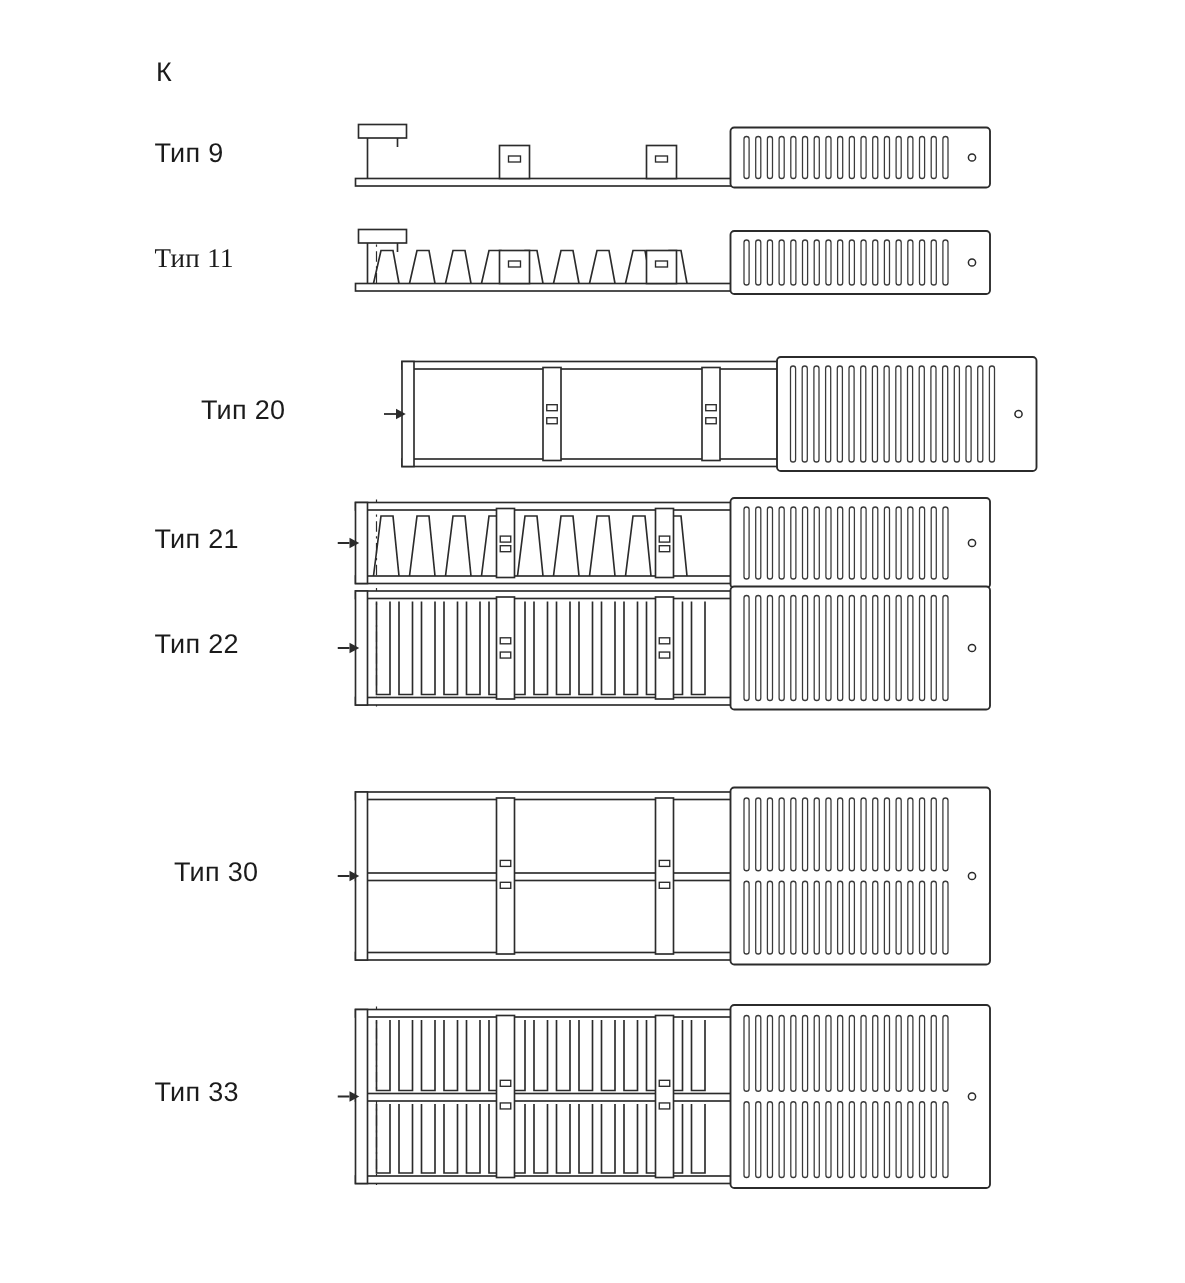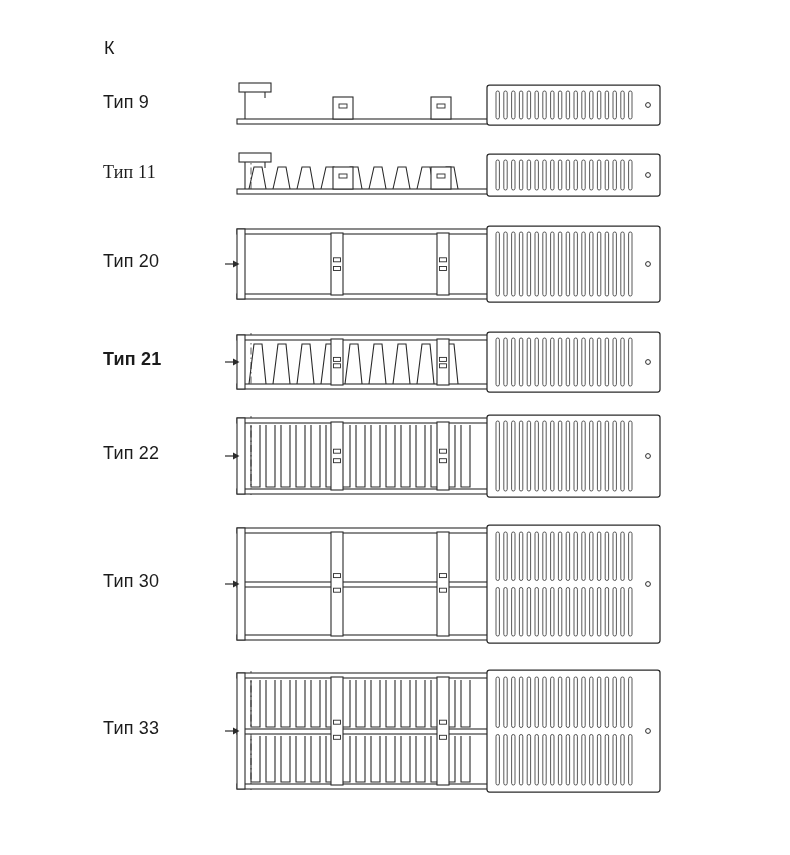--- a/index.html
+++ b/index.html
@@ -100,21 +100,21 @@
             <rect x="364.6" y="9.0" width="3.4" height="30.0" rx="1.7" fill="none" stroke="#3a3a3a" stroke-width="0.85"></rect>
             <rect x="372.4" y="9.0" width="3.4" height="30.0" rx="1.7" fill="none" stroke="#3a3a3a" stroke-width="0.85"></rect>
             <rect x="380.2" y="9.0" width="3.4" height="30.0" rx="1.7" fill="none" stroke="#3a3a3a" stroke-width="0.85"></rect>
             <rect x="388.0" y="9.0" width="3.4" height="30.0" rx="1.7" fill="none" stroke="#3a3a3a" stroke-width="0.85"></rect>
             <rect x="395.8" y="9.0" width="3.4" height="30.0" rx="1.7" fill="none" stroke="#3a3a3a" stroke-width="0.85"></rect>
             <rect x="403.6" y="9.0" width="3.4" height="30.0" rx="1.7" fill="none" stroke="#3a3a3a" stroke-width="0.85"></rect>
             <circle cx="423" cy="24" r="2.4" fill="none" stroke="#2b2b2b" stroke-width="1"></circle>
           </g>
         </svg>
       </div>
-      <div class="rad-row" style="top: 224px; height: 78px;">
+      <div class="rad-row" style="top: 236px; height: 78px; margin-left: 31px;">
         <div class="type-label" style="top: 27px;">Тип 20</div>
         <svg width="440" height="80" viewBox="0 -1 440 80">
           <g>
             <rect x="12" y="4" width="256" height="5" fill="#fff" stroke="#2b2b2b" stroke-width="1.1"></rect>
             <rect x="12" y="69" width="256" height="5" fill="#fff" stroke="#2b2b2b" stroke-width="1.1"></rect>
           </g>
           <g>
             <rect x="106" y="8" width="12" height="62" fill="#fff" stroke="#2b2b2b" stroke-width="1.1"></rect>
             <rect x="108.5" y="32.8" width="7" height="4" fill="none" stroke="#2b2b2b" stroke-width="0.9"></rect>
             <rect x="108.5" y="41.5" width="7" height="4" fill="none" stroke="#2b2b2b" stroke-width="0.9"></rect>
@@ -146,21 +146,21 @@
             <rect x="395.8" y="7.0" width="3.4" height="64.0" rx="1.7" fill="none" stroke="#3a3a3a" stroke-width="0.85"></rect>
             <rect x="403.6" y="7.0" width="3.4" height="64.0" rx="1.7" fill="none" stroke="#3a3a3a" stroke-width="0.85"></rect>
             <circle cx="423" cy="39" r="2.4" fill="none" stroke="#2b2b2b" stroke-width="1"></circle>
           </g>
           <g>
             <line x1="0" y1="39" x2="8" y2="39" stroke="#2b2b2b" stroke-width="1.2"></line>
             <path d="M8,35.5 L14.5,39 L8,42.5 Z" fill="#2b2b2b"></path>
           </g>
         </svg>
       </div>
-      <div class="rad-row" style="top: 330px; height: 62px; font-weight: bold;">
+      <div class="rad-row" style="top: 330px; height: 62px;">
         <div class="type-label" style="top: 19px;">Тип 21</div>
         <svg width="440" height="64" viewBox="0 -1 440 64">
           <line x1="26" y1="2" x2="26" y2="59" stroke="#2b2b2b" stroke-width="0.8" stroke-dasharray="7 3 1.5 3"></line>
           <path d="M24,53 L29,13 L37,13 L41,53 M48,53 L53,13 L61,13 L65,53 M72,53 L77,13 L85,13 L89,53 M96,53 L101,13 L109,13 L113,53 M120,53 L125,13 L133,13 L137,53 M144,53 L149,13 L157,13 L161,53 M168,53 L173,13 L181,13 L185,53 M192,53 L197,13 L205,13 L209,53 M216,53 L221,13 L229,13 L233,53 " fill="none" stroke="#2b2b2b" stroke-width="1.1"></path>
           <g>
             <rect x="12" y="4" width="256" height="5" fill="#fff" stroke="#2b2b2b" stroke-width="1.1"></rect>
             <rect x="12" y="53" width="256" height="5" fill="#fff" stroke="#2b2b2b" stroke-width="1.1"></rect>
           </g>
           <g>
             <rect x="106" y="8" width="12" height="46" fill="#fff" stroke="#2b2b2b" stroke-width="1.1"></rect>
@@ -194,21 +194,21 @@
             <rect x="395.8" y="7.0" width="3.4" height="48.0" rx="1.7" fill="none" stroke="#3a3a3a" stroke-width="0.85"></rect>
             <rect x="403.6" y="7.0" width="3.4" height="48.0" rx="1.7" fill="none" stroke="#3a3a3a" stroke-width="0.85"></rect>
             <circle cx="423" cy="31" r="2.4" fill="none" stroke="#2b2b2b" stroke-width="1"></circle>
           </g>
           <g>
             <line x1="0" y1="31" x2="8" y2="31" stroke="#2b2b2b" stroke-width="1.2"></line>
             <path d="M8,27.5 L14.5,31 L8,34.5 Z" fill="#2b2b2b"></path>
           </g>
         </svg>
       </div>
-      <div class="rad-row" style="top: 413px; height: 84px;">
+      <div class="rad-row" style="top: 389px; height: 84px;">
         <div class="type-label" style="top: 30px;">Тип 22</div>
         <svg width="440" height="86" viewBox="0 -1 440 86">
           <line x1="26" y1="2" x2="26" y2="81" stroke="#2b2b2b" stroke-width="0.8" stroke-dasharray="7 3 1.5 3"></line>
           <path d="M26,11 L26,73 L35,73 L35,11 M41,11 L41,73 L50,73 L50,11 M56,11 L56,73 L65,73 L65,11 M71,11 L71,73 L80,73 L80,11 M86,11 L86,73 L95,73 L95,11 M101,11 L101,73 L110,73 L110,11 M116,11 L116,73 L125,73 L125,11 M131,11 L131,73 L140,73 L140,11 M146,11 L146,73 L155,73 L155,11 M161,11 L161,73 L170,73 L170,11 M176,11 L176,73 L185,73 L185,11 M191,11 L191,73 L200,73 L200,11 M206,11 L206,73 L215,73 L215,11 M221,11 L221,73 L230,73 L230,11 M236,11 L236,73 L245,73 L245,11 " fill="none" stroke="#2b2b2b" stroke-width="1.1"></path>
           <g>
             <rect x="12" y="4" width="256" height="5" fill="#fff" stroke="#2b2b2b" stroke-width="1.1"></rect>
             <rect x="12" y="75" width="256" height="5" fill="#fff" stroke="#2b2b2b" stroke-width="1.1"></rect>
           </g>
           <g>
             <rect x="106" y="8" width="12" height="68" fill="#fff" stroke="#2b2b2b" stroke-width="1.1"></rect>
@@ -243,21 +243,21 @@
             <rect x="403.6" y="7.0" width="3.4" height="70.0" rx="1.7" fill="none" stroke="#3a3a3a" stroke-width="0.85"></rect>
             <circle cx="423" cy="42" r="2.4" fill="none" stroke="#2b2b2b" stroke-width="1"></circle>
           </g>
           <g>
             <line x1="0" y1="42" x2="8" y2="42" stroke="#2b2b2b" stroke-width="1.2"></line>
             <path d="M8,38.5 L14.5,42 L8,45.5 Z" fill="#2b2b2b"></path>
           </g>
         </svg>
       </div>
       <div class="rad-row" style="top: 523px; height: 120px;">
-        <div class="type-label" style="top: 48px;">Тип 30</div>
+        <div class="type-label" style="top: 48px; margin-left: 13px;">Тип 30</div>
         <svg width="440" height="122" viewBox="0 -1 440 122">
           <g>
             <rect x="12" y="4" width="256" height="5" fill="#fff" stroke="#2b2b2b" stroke-width="1.1"></rect>
             <rect x="12" y="58" width="256" height="5" fill="#fff" stroke="#2b2b2b" stroke-width="1.1"></rect>
             <rect x="12" y="111" width="256" height="5" fill="#fff" stroke="#2b2b2b" stroke-width="1.1"></rect>
           </g>
           <g>
             <rect x="106" y="8" width="12" height="104" fill="#fff" stroke="#2b2b2b" stroke-width="1.1"></rect>
             <rect x="108.5" y="49.6" width="7" height="4" fill="none" stroke="#2b2b2b" stroke-width="0.9"></rect>
             <rect x="108.5" y="64.2" width="7" height="4" fill="none" stroke="#2b2b2b" stroke-width="0.9"></rect>

